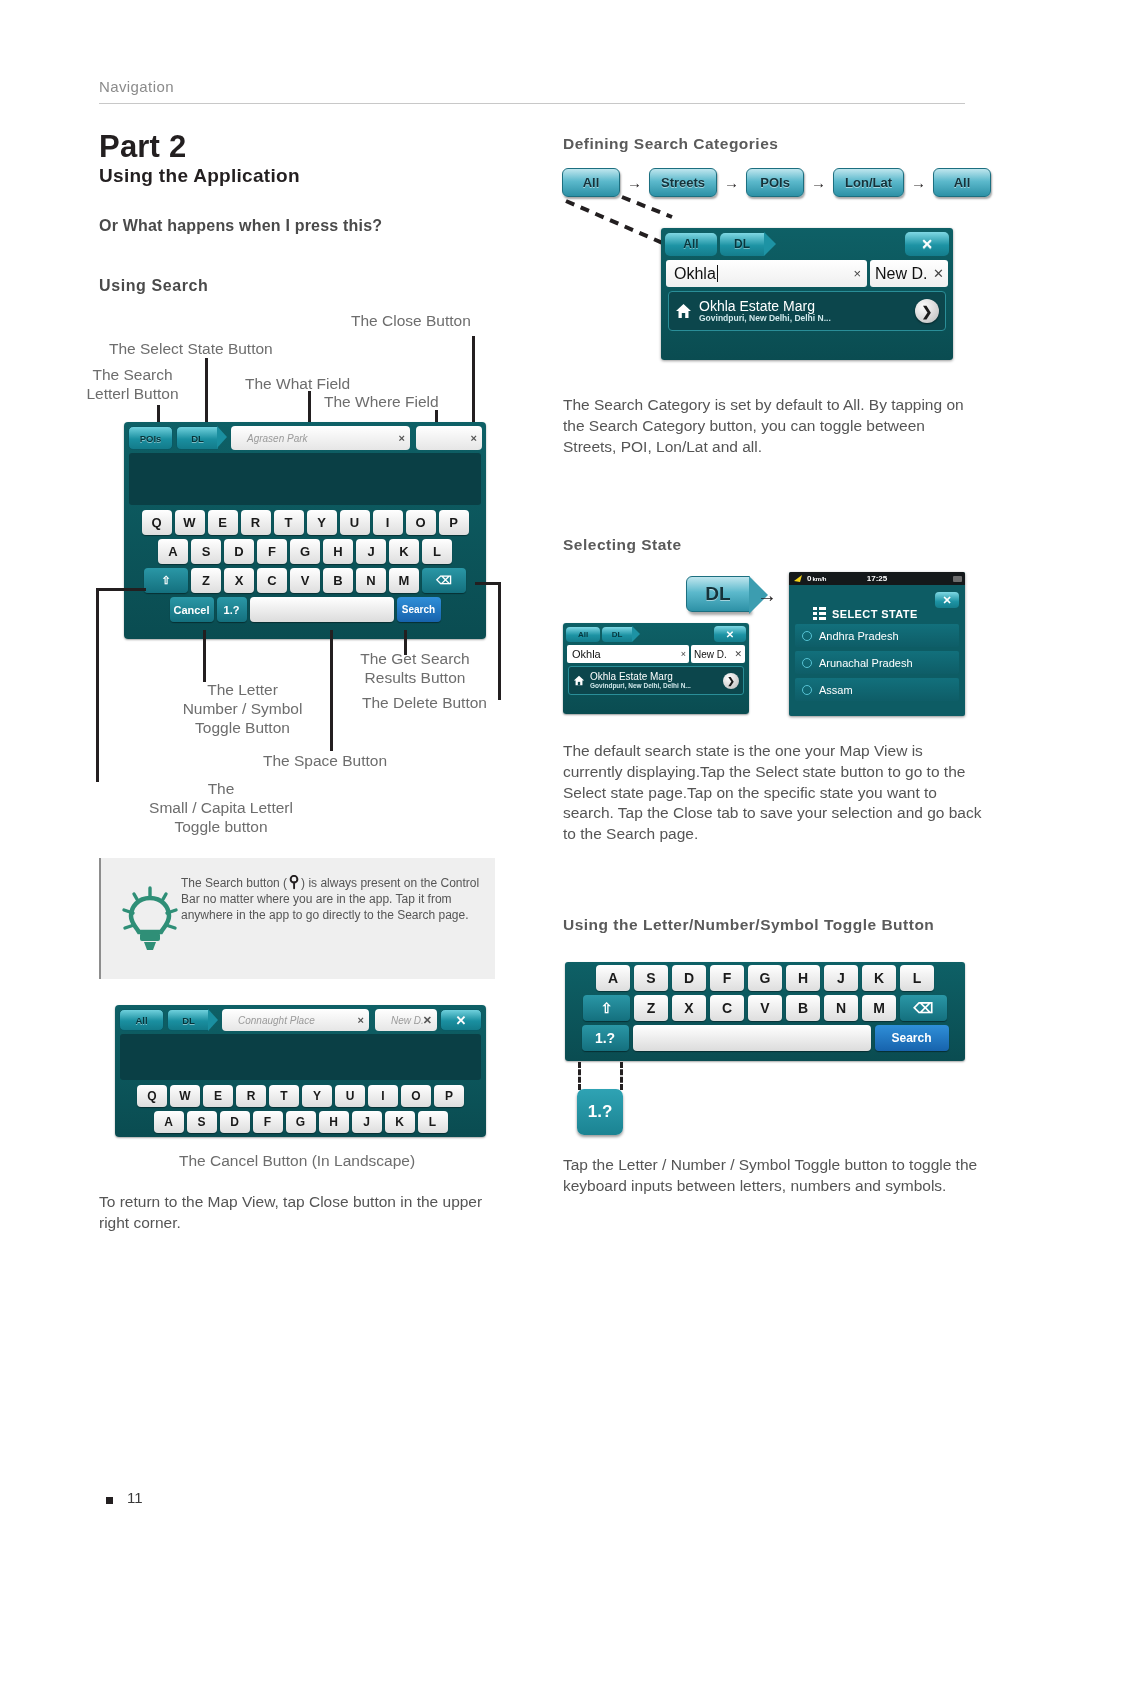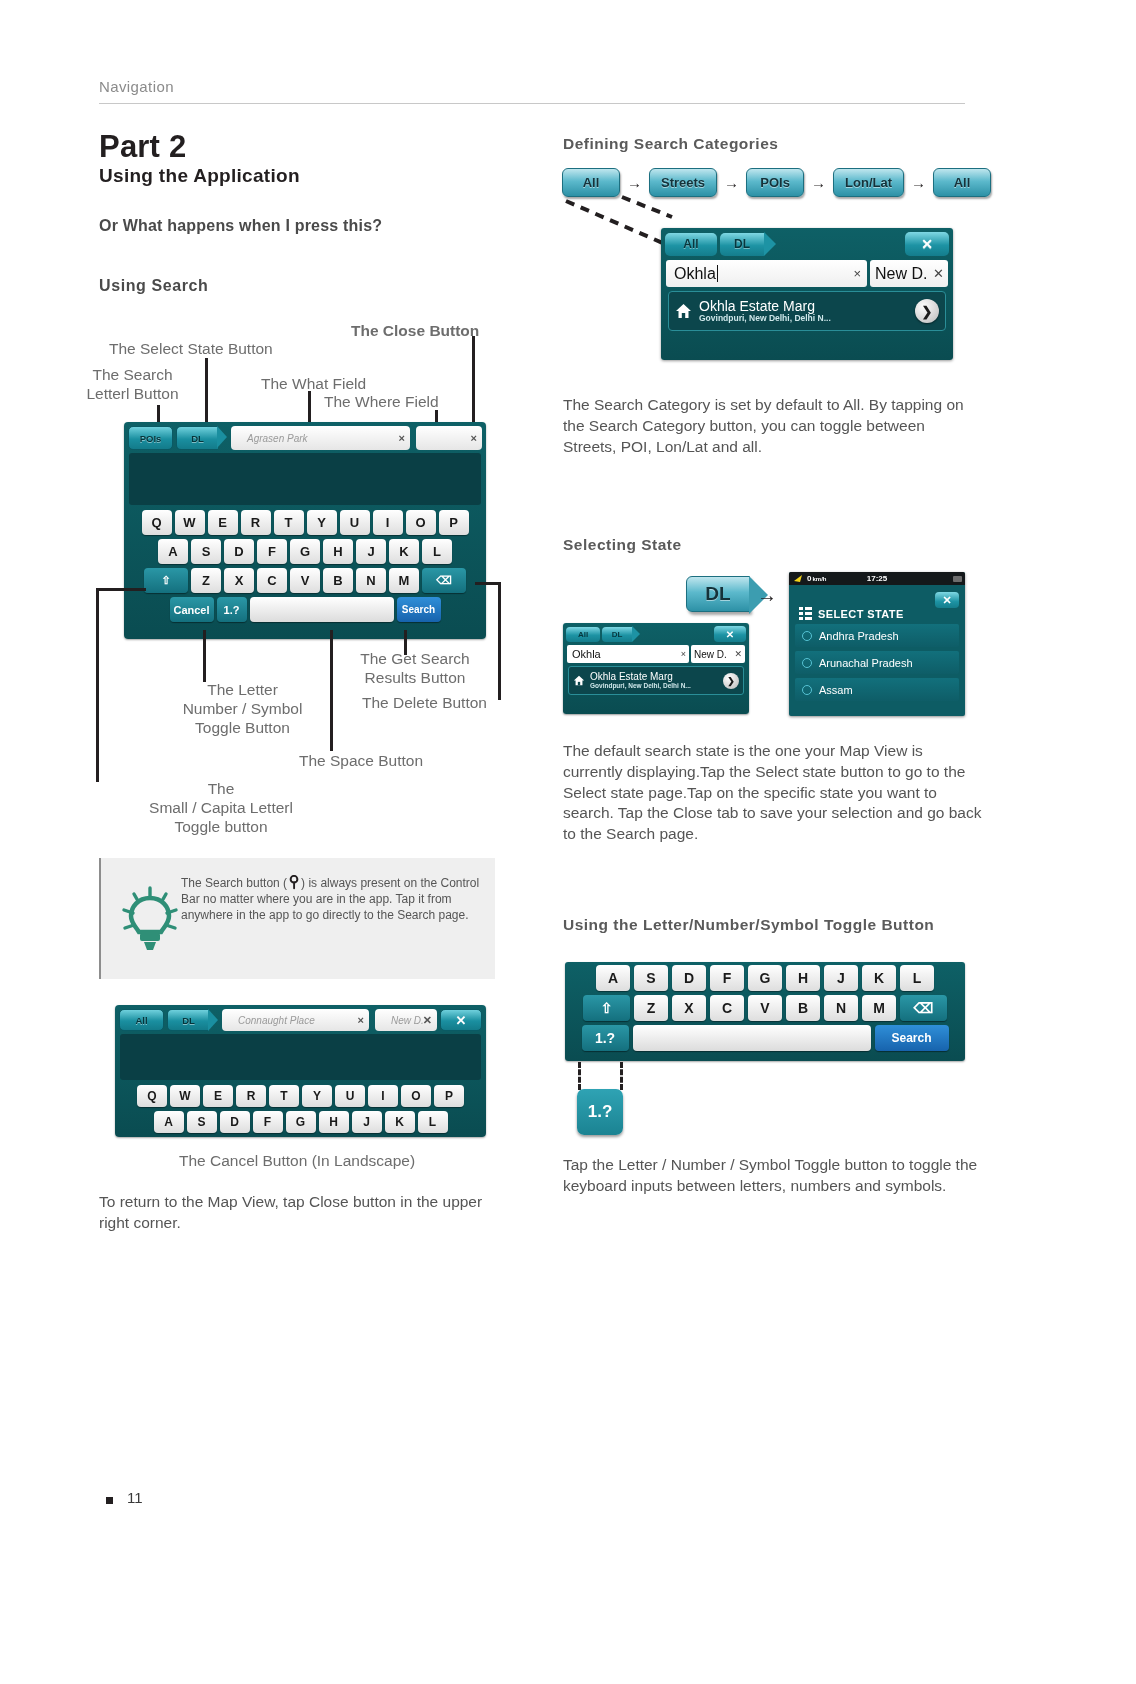--- a/index.html
+++ b/index.html
@@ -245,21 +245,21 @@
     padding: 0 4px; color: #fff; font-size: 8px; font-weight: bold; position: relative;
   }
   .dev-x {
     position: absolute; right: 6px; top: 20px; width: 24px; height: 16px;
     background: linear-gradient(180deg,#7fd8e4 0%,#1d93a4 60%,#147d8c 100%);
     border-radius: 4px; display: flex; align-items: center; justify-content: center;
     color: #fff; font-size: 11px; font-weight: bold;
   }
   .dev-title {
     margin-top: 22px; display: flex; align-items: center; gap: 6px;
-    padding-left: 10px; color: #fff; font-size: 11px; font-weight: bold; letter-spacing: .4px;
+    padding-left: 24px; color: #fff; font-size: 11px; font-weight: bold; letter-spacing: .4px;
   }
   .gridicon { display: grid; grid-template-columns: 4px 7px; grid-auto-rows: 3px; gap: 2px; }
   .gridicon i { background: #fff; display: block; }
   .dev-item {
     margin: 4px 6px 0 6px; height: 23px;
     background: linear-gradient(180deg,#12707c 0%,#0e5d67 100%);
     border-radius: 2px; display: flex; align-items: center; gap: 7px;
     padding-left: 7px; color: #ffffff; font-size: 11px;
   }
   .radio {
@@ -307,25 +307,25 @@
 <div class="page">
 
   <div class="running-head">Navigation</div>
   <div class="head-rule"></div>
 
   <div class="part-title">Part 2</div>
   <div class="part-sub">Using the Application</div>
   <div class="or-what">Or What happens when I press this?</div>
   <div class="using-search">Using Search</div>
 
-  <div class="lbl" style="left:351px; top:322px;font-weight:bold;">The Close Button</div>
+  <div class="lbl" style="left:351px; top:312px;">The Close Button</div>
   <div class="lbl" style="left:109px; top:340px;">The Select State Button</div>
   <div class="lbl c" style="left:60px; top:366px; width:145px; white-space:pre-line;">The Search
 Letterl Button</div>
-  <div class="lbl" style="left:261px; top:375px;">The What Field</div>
+  <div class="lbl" style="left:245px; top:375px;">The What Field</div>
   <div class="lbl" style="left:324px; top:393px;">The Where Field</div>
 
   <div class="leader" style="left:472px; top:336px; width:3px; height:86px;"></div>
   <div class="leader" style="left:205px; top:358px; width:3px; height:64px;"></div>
   <div class="leader" style="left:157px; top:405px; width:3px; height:17px;"></div>
   <div class="leader" style="left:308px; top:391px; width:3px; height:31px;"></div>
   <div class="leader" style="left:435px; top:410px; width:3px; height:12px;"></div>
 
   <div class="kbd-portrait">
     <div class="kb-topbar">
@@ -392,21 +392,21 @@
   <div class="leader" style="left:498px; top:582px; width:3px; height:118px;"></div>
   <div class="leader" style="left:475px; top:582px; width:26px; height:3px;"></div>
   <div class="lbl" style="left:362px; top:694px;">The Delete Button</div>
 
   <div class="leader" style="left:203px; top:630px; width:3px; height:52px;"></div>
   <div class="lbl c" style="left:170px; top:681px; width:145px; white-space:pre-line;">The Letter
 Number / Symbol
 Toggle Button</div>
 
   <div class="leader" style="left:330px; top:630px; width:3px; height:121px;"></div>
-  <div class="lbl" style="left:263px; top:752px;margin-left:36px;">The Space Button</div>
+  <div class="lbl" style="left:263px; top:752px;">The Space Button</div>
 
   <div class="leader" style="left:96px; top:588px; width:3px; height:194px;"></div>
   <div class="leader" style="left:96px; top:588px; width:50px; height:3px;"></div>
   <div class="lbl c" style="left:96px; top:780px; width:250px; white-space:pre-line;">The
 Small / Capita Letterl
 Toggle button</div>
 
   <div class="tipbox">
     <svg class="bulb" viewBox="0 0 62 70">
       <g stroke="#2f8f77" stroke-width="3.4" stroke-linecap="round" fill="none">

